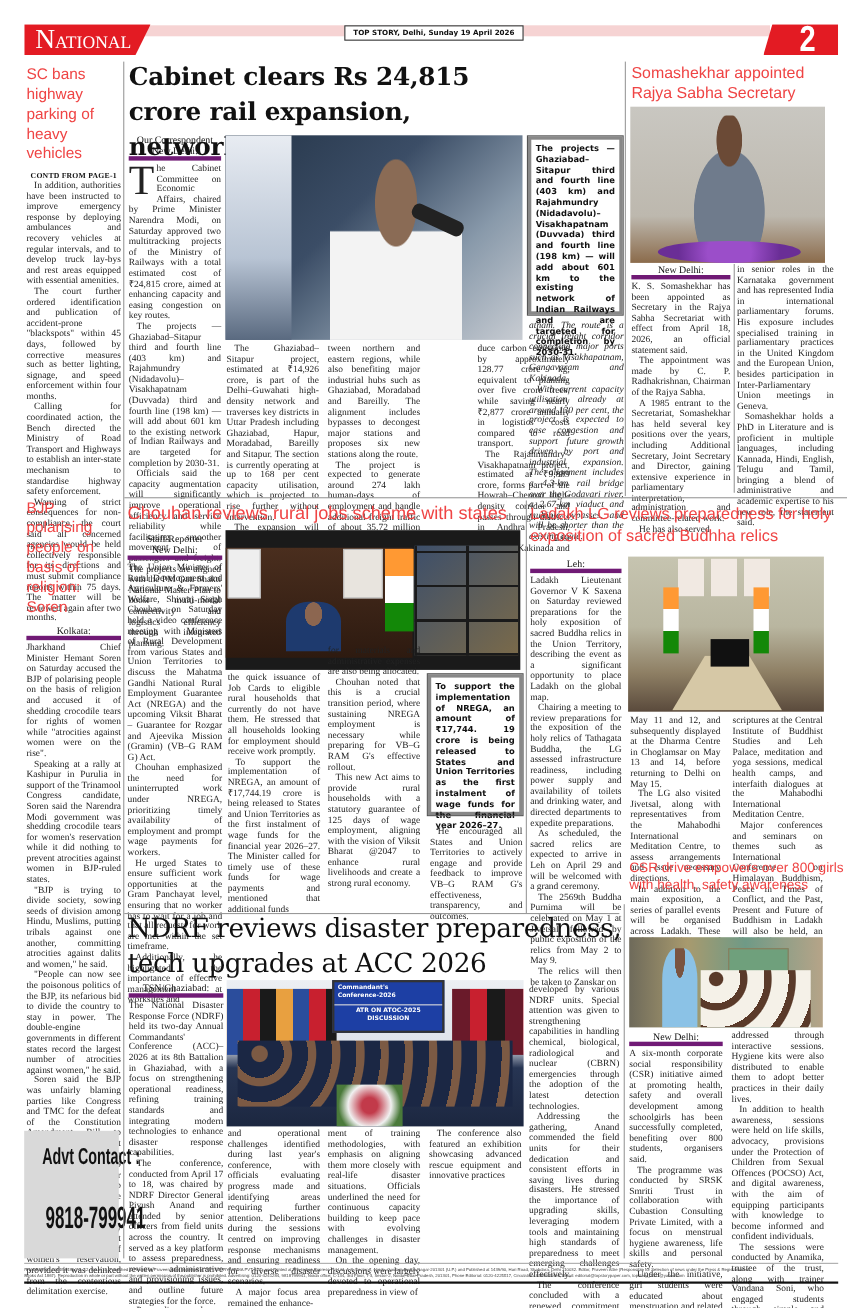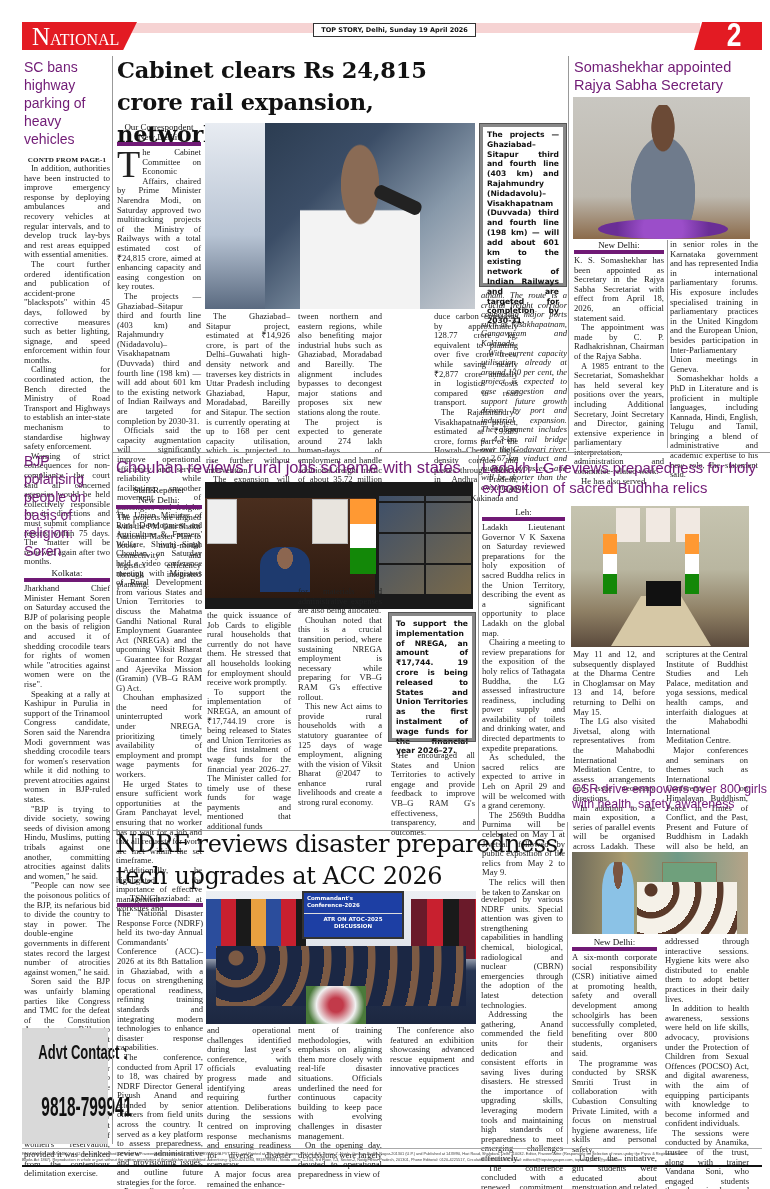--- a/index.html
+++ b/index.html
@@ -3,21 +3,21 @@
 <meta charset="utf-8">
 <style>
 *{box-sizing:border-box;margin:0;padding:0}
 body{width:770px;height:1189px;background:#fff;font-family:"DejaVu Serif",serif;color:#111;position:relative;overflow:hidden}
 .abs{position:absolute}
 .body-text{font-family:"Liberation Serif",serif;font-size:8.6px;line-height:9.6px;text-align:justify;color:#222;hyphens:auto}
 .body-text p{text-indent:7px}
 .body-text p.first{text-indent:0}
 .dateline{font-family:"Liberation Serif",serif;font-size:9px;text-align:center;line-height:10px;border-bottom:4px solid #701a75;margin-bottom:2px}
 .byline{font-family:"Liberation Serif",serif;font-size:9px;text-align:center;line-height:10px}
-.head-sans{font-family:"Liberation Sans",sans-serif;color:#701a75}
+.head-sans{font-family:"Liberation Sans",sans-serif;color:#ef4444}
 .vrule{position:absolute;width:1px;background:#999}
 .hrule{position:absolute;height:1px;background:#999}
 .photo{position:absolute;overflow:hidden}
 .boxquote{position:absolute;background:#fff;border:3px solid #888;outline:1px solid #555;padding:3px 4px;font-family:"DejaVu Sans",sans-serif;font-weight:bold;font-size:8.4px;line-height:11px;text-align:justify}
 </style>
 </head>
 <body>
 
 <div class="abs" style="left:0;top:0;width:770px;height:50px;">
   <div class="abs" style="left:120px;top:23px;width:580px;height:10px;background:#f6d3d3;"></div>

